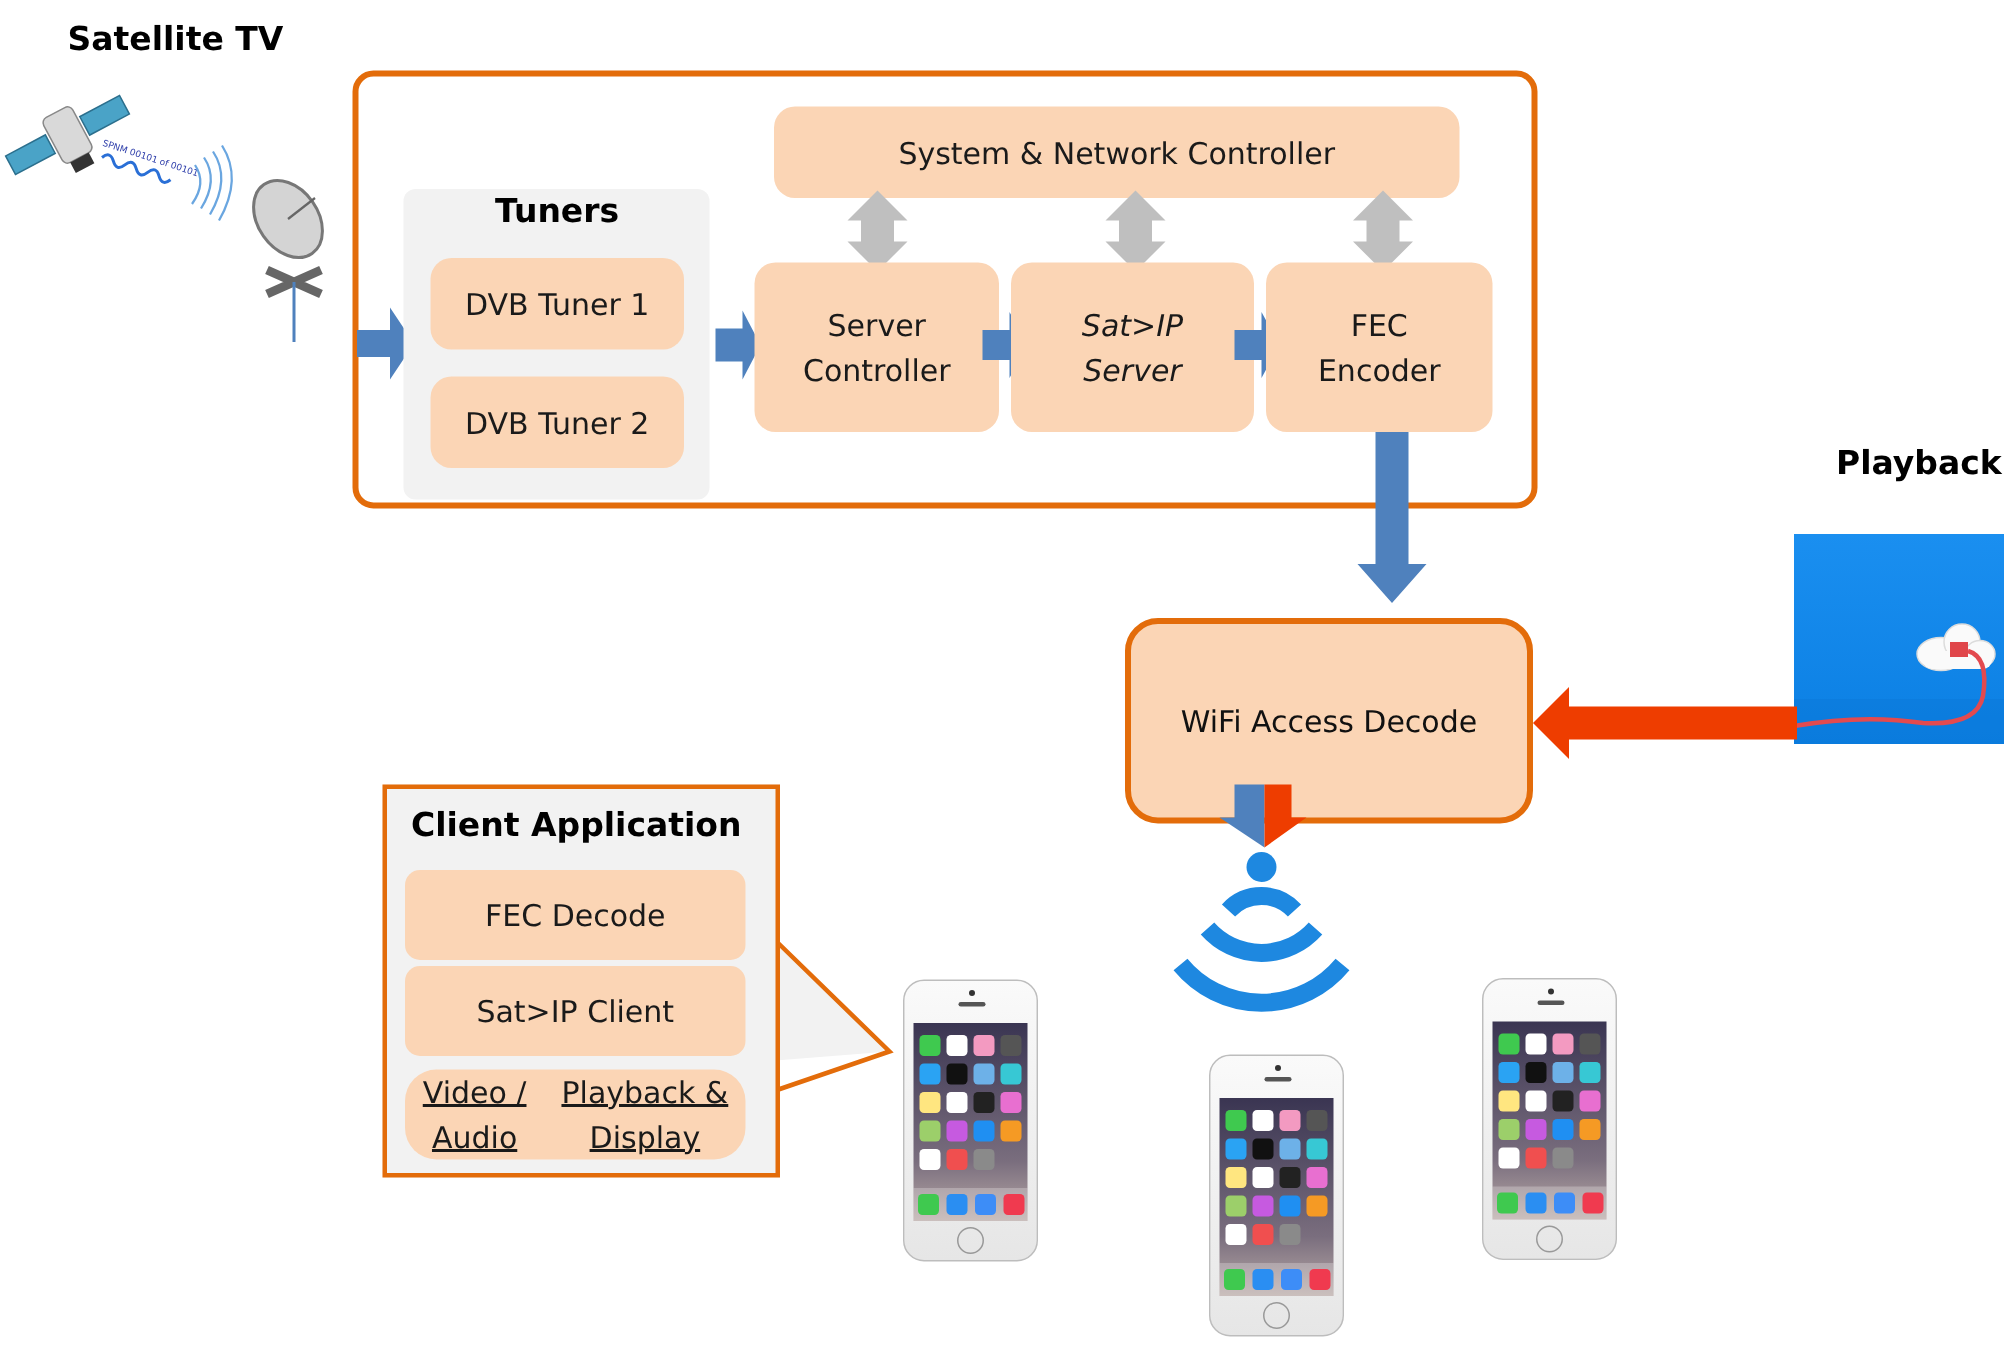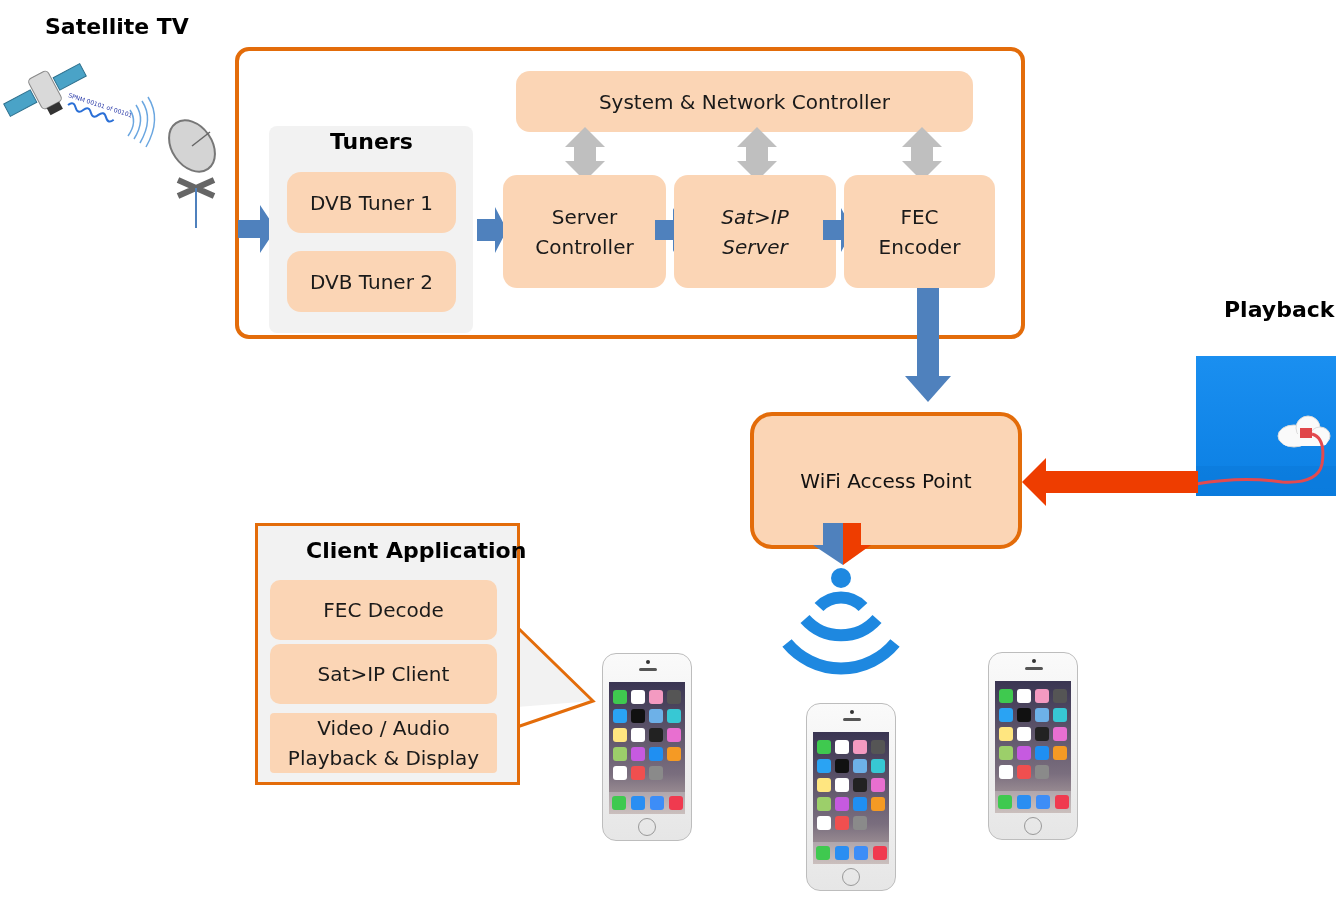--- a/index.html
+++ b/index.html
@@ -105,21 +105,21 @@
 </svg>
 <div class="abs peach" style="left:844px; top:175px; width:151px; height:113px; flex-direction:column;">
   <span>FEC</span>
   <span>Encoder</span>
 </div>
 
 <svg style="left:905px; top:288px;" width="46" height="114">
   <polygon points="12,0 34,0 34,88 46,88 23,114 0,88 12,88" fill="#4f81bd"></polygon>
 </svg>
 
-<div class="abs wifi-ap">WiFi Access Point</div>
+<div class="abs wifi-ap">WiFi Access Decode</div>
 
 <div class="abs internet-box">
   <svg style="left:0; top:0;" width="140" height="140">
     <rect x="0" y="110" width="140" height="30" fill="#0a78d8" opacity="0.5"></rect>
     <g fill="#fafafa" stroke="#dcdcdc">
       <ellipse cx="98" cy="80" rx="16" ry="11"></ellipse>
       <ellipse cx="112" cy="72" rx="12" ry="12"></ellipse>
       <ellipse cx="124" cy="80" rx="10" ry="9"></ellipse>
       <rect x="86" y="78" width="46" height="12" rx="6" stroke="none"></rect>
     </g>
@@ -142,24 +142,24 @@
   <path d="M44 42 A30 30 0 0 0 88 42" fill="none" stroke="#1e88e0" stroke-width="12" transform="rotate(180 66 42)"></path>
   <path d="M30 54 A48 48 0 0 0 102 54" fill="none" stroke="#1e88e0" stroke-width="12"></path>
   <path d="M12 78 A70 70 0 0 0 120 78" fill="none" stroke="#1e88e0" stroke-width="12"></path>
 </svg>
 
 <svg style="left:517px; top:615px;" width="80" height="100">
   <polygon points="0,12 76,86 0,92" fill="#f2f2f2"></polygon>
   <polyline points="0,12 76,86 0,112" fill="none" stroke="#e36c0a" stroke-width="3"></polyline>
 </svg>
 <div class="abs client-panel"></div>
-<div class="abs heading" style="left:274px; top:538px; font-size:22px;margin-left:32px;">Client Application</div>
+<div class="abs heading" style="left:274px; top:538px; font-size:22px;">Client Application</div>
 <div class="abs peach" style="left:270px; top:580px; width:227px; height:60px; border-radius:10px;">FEC Decode</div>
 <div class="abs peach" style="left:270px; top:644px; width:227px; height:60px; border-radius:10px;">Sat&gt;IP Client</div>
-<div class="abs peach" style="left:270px; top:713px; width:227px; height:60px; border-radius:4px; flex-direction:column;">
+<div class="abs peach" style="left:270px; top:713px; width:227px; height:60px; border-radius:21px; flex-direction:row;text-decoration:underline;">
   <span>Video / Audio</span>
   <span>Playback &amp; Display</span>
 </div>
 
 <div class="phone" style="left:602px; top:653px;">
   <div class="cam"></div>
     <div class="speaker"></div>
   <div class="screen">
     <div class="grid">
       <div class="app" style="background:#3fc94f"></div>

